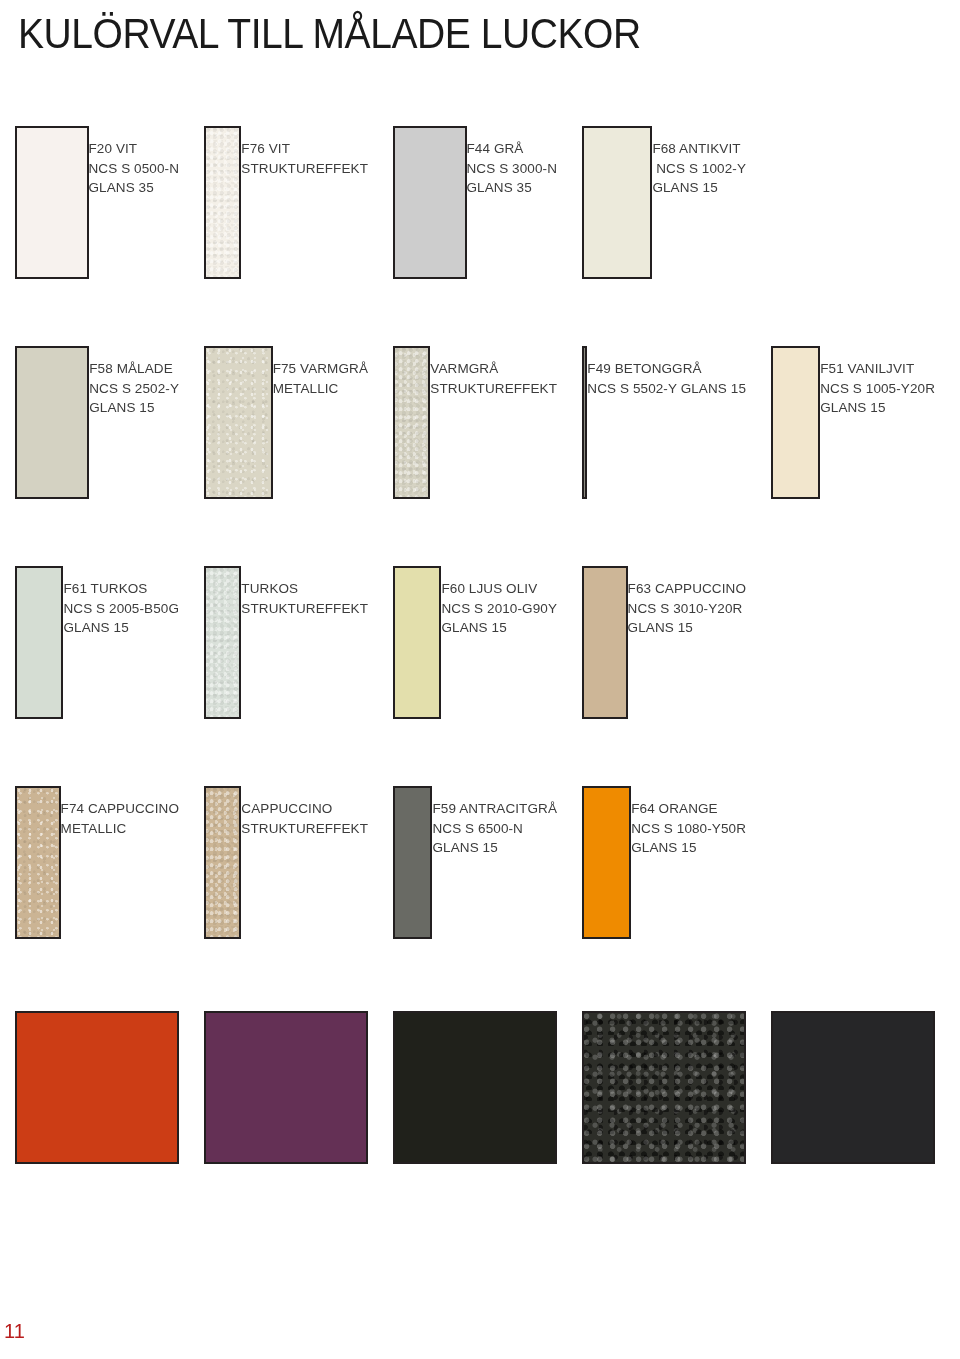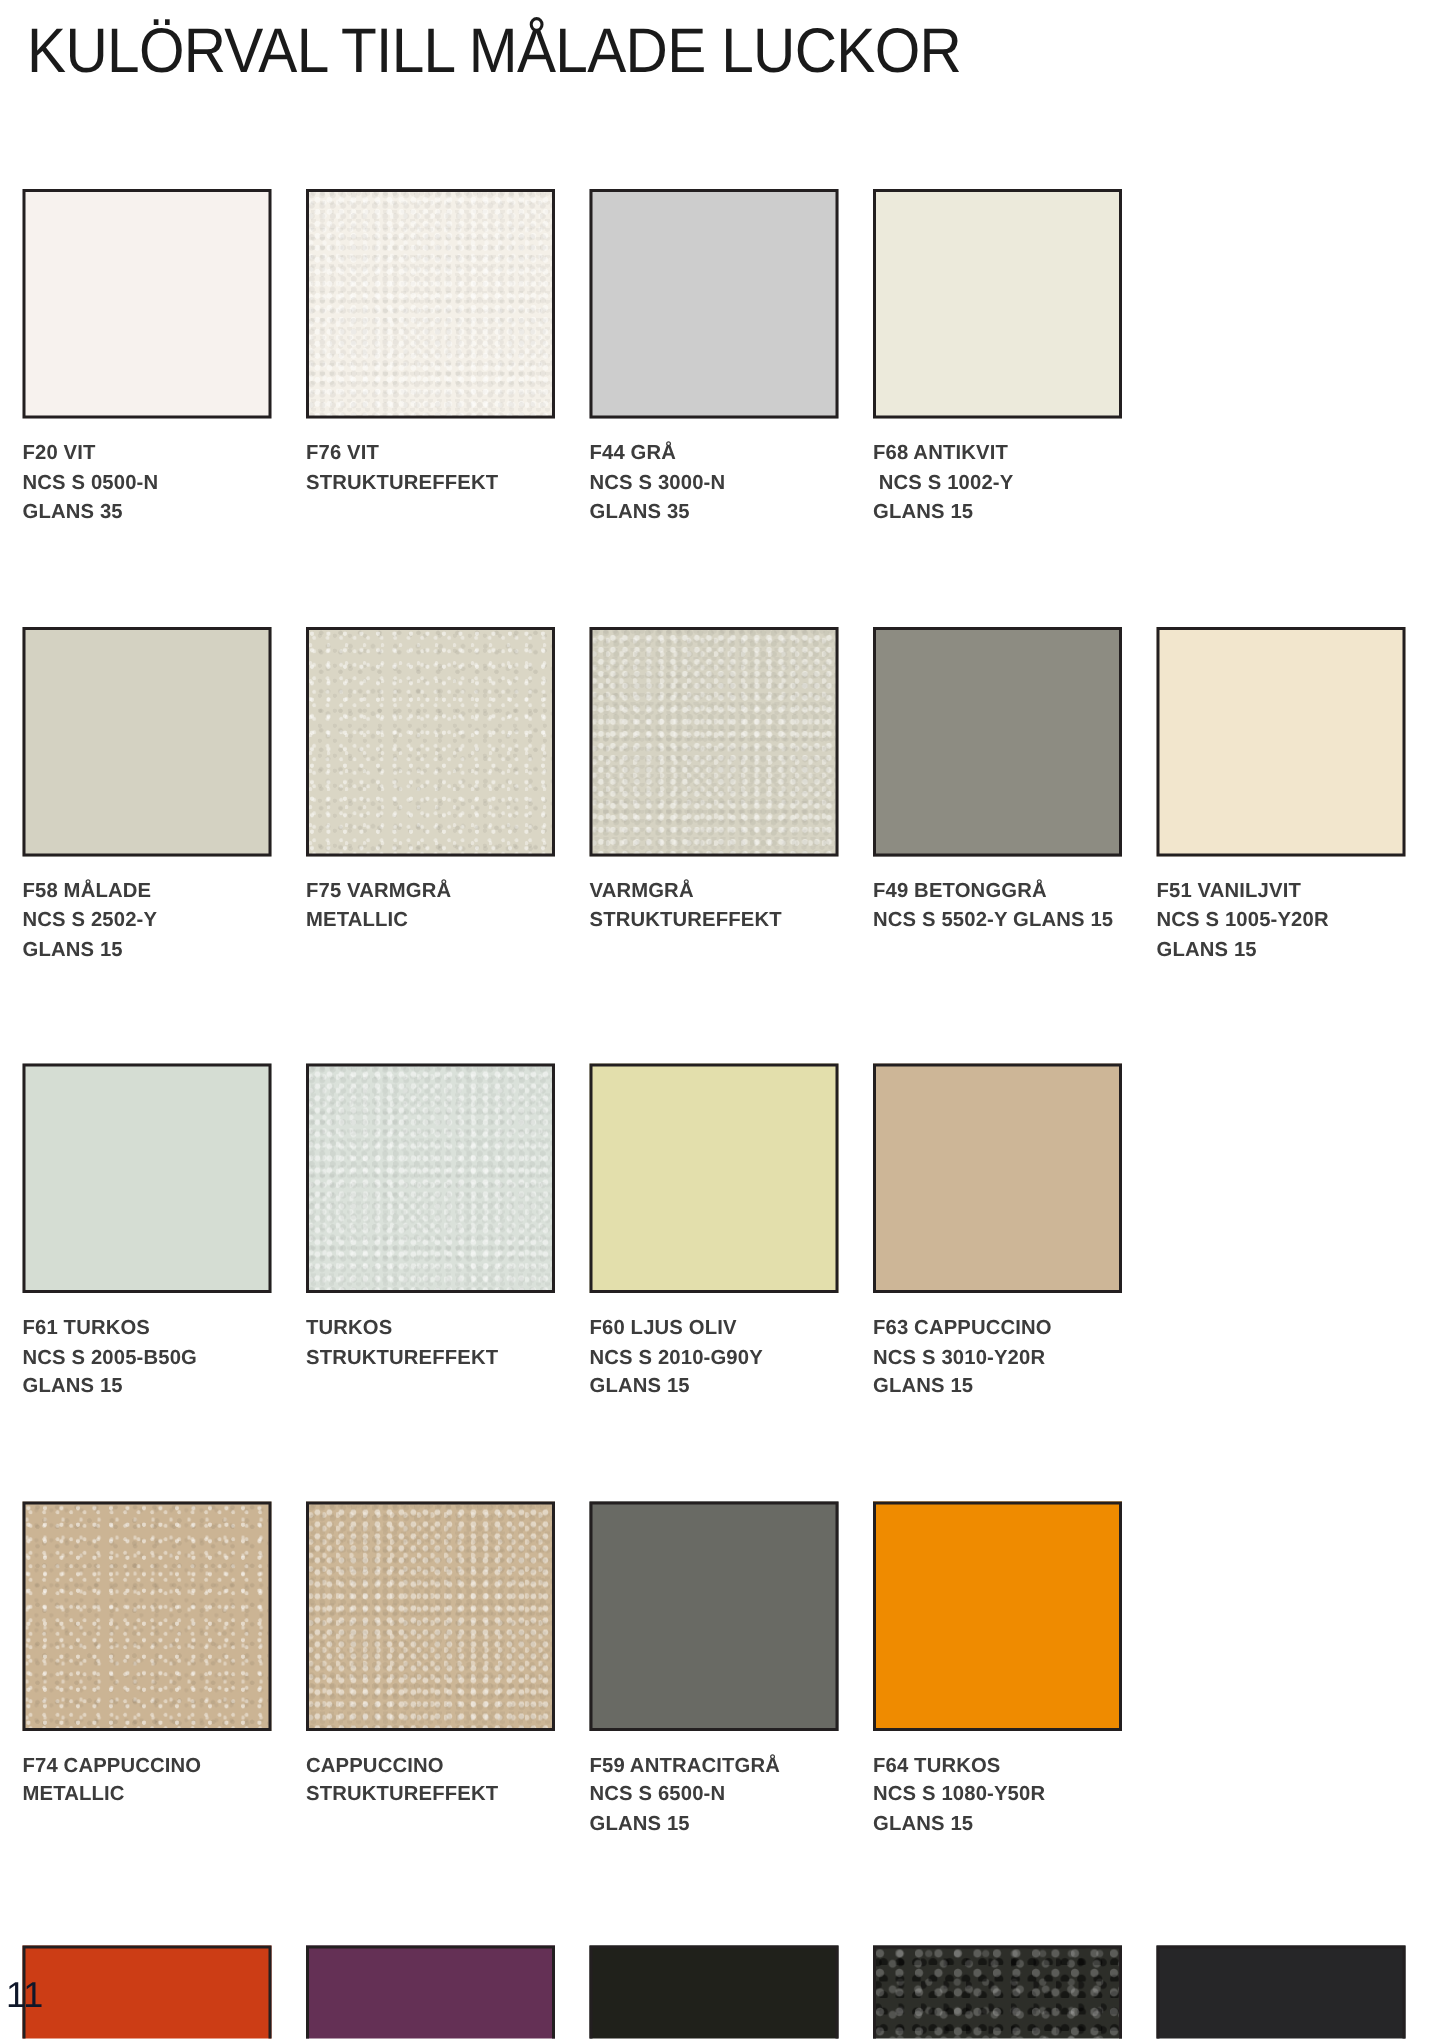--- a/index.html
+++ b/index.html
@@ -40,22 +40,21 @@
   .swatch-row {
     display: flex;
     width: 930px;
     margin-bottom: 0;
   }
 
   .cell {
     width: 164px;
     margin-right: 25px;
     display: flex;
-    flex-direction: column;
-    font-weight: bold;
+    flex-direction: row;
   }
   .cell:last-child { margin-right: 0; }
 
   .chip {
     width: 166px;
     height: 153px;
     border: 2px solid #231f20;
     box-sizing: border-box;
     position: relative;
     overflow: hidden;
@@ -112,23 +111,23 @@
   }
   .labels div { white-space: pre; }
 
   .row-gap { height: 67px; }
   .row-gap-last { height: 72px; }
 
   .page-number {
     position: absolute;
     left: 4px;
     top: 1320px;
-    font-size: 24px;
+    font-size: 20px;
     line-height: 22px;
-    color: #0f172a;
+    color: #b91c1c;
   }
 </style>
 </head>
 <body>
 
 <div class="page-title">KULÖRVAL TILL MÅLADE LUCKOR</div>
 
 <div class="grid">
 
   <div class="swatch-row">
@@ -302,21 +301,21 @@
         <div>F59 ANTRACITGRÅ</div>
         <div>NCS S 6500-N</div>
         <div>GLANS 15</div>
       </div>
     </div>
     <div class="cell">
       <div class="chip" style="background-color: rgb(239, 139, 0);">
           <span class="tex"></span>
         </div>
       <div class="labels">
-        <div>F64 TURKOS</div>
+        <div>F64 ORANGE</div>
         <div>NCS S 1080-Y50R</div>
         <div>GLANS 15</div>
       </div>
     </div>
   </div>
   <div class="row-gap-last"></div>
 
   <div class="swatch-row">
     <div class="cell">
       <div class="chip" style="background-color: rgb(204, 61, 21);">

